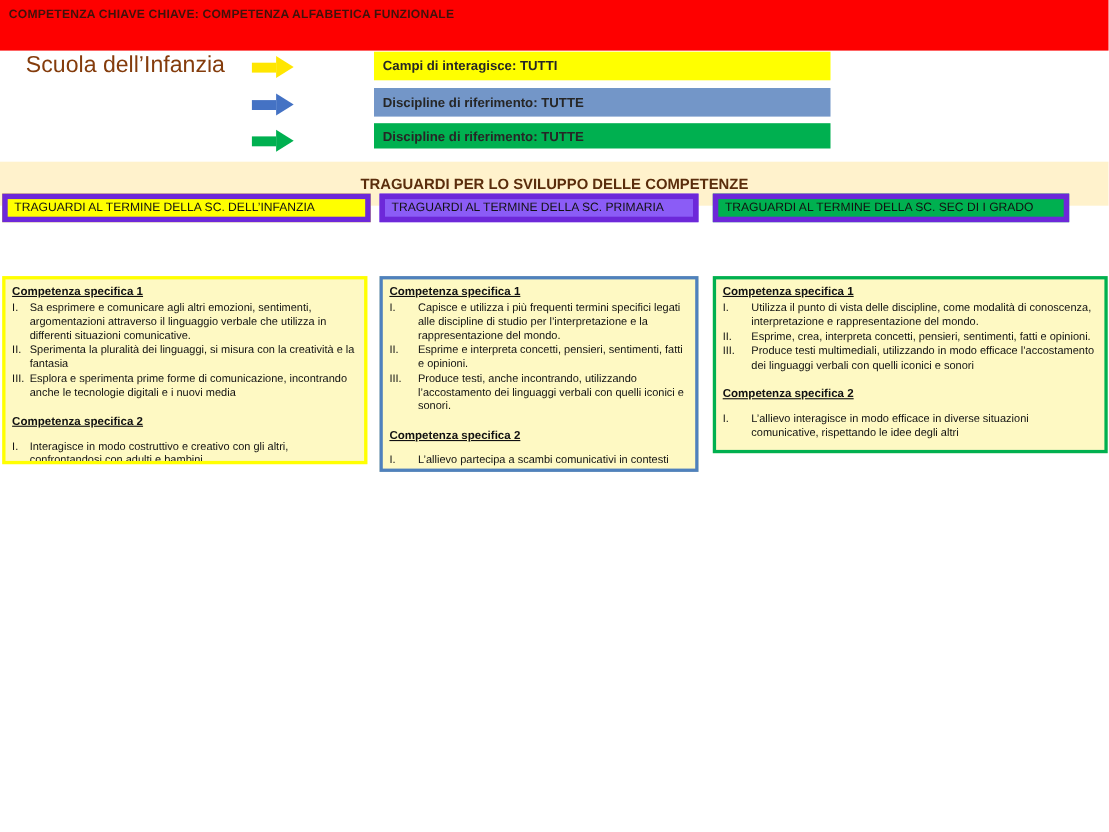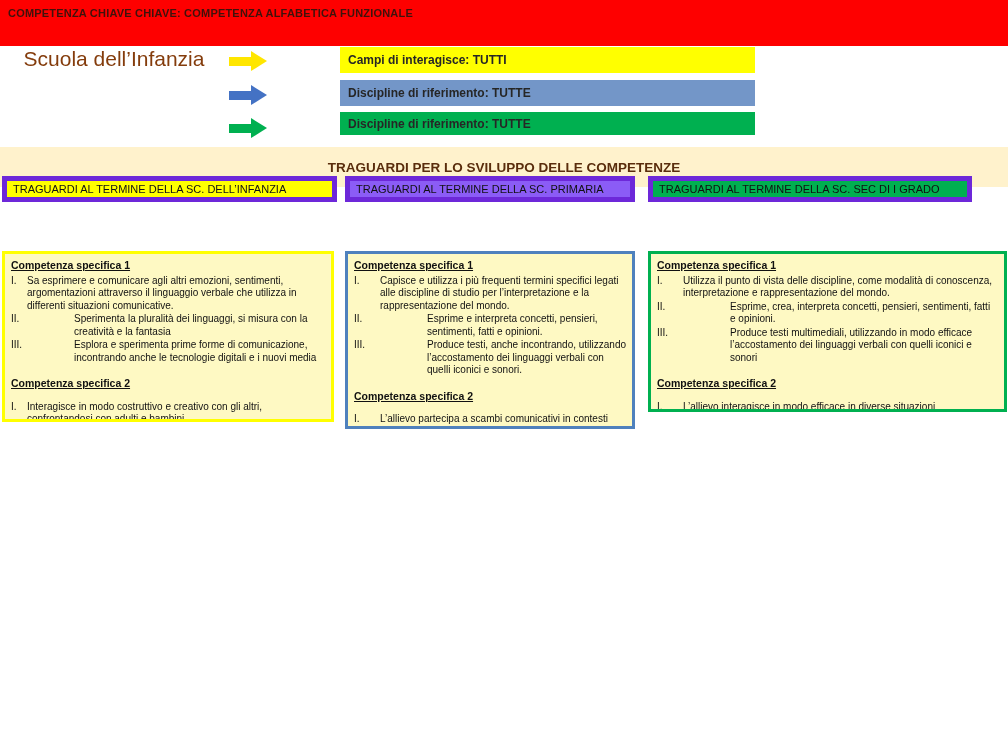--- a/index.html
+++ b/index.html
@@ -42,21 +42,21 @@
 
   
   .content-box { position:absolute; top:205px; background:#fef9c3; padding:5px 6px; font-size:10px; line-height:12.5px; color:#111111; overflow:hidden;margin-top:46px; }
   .cb-0 { left:2px;   width:332px; height:171px; border:3px solid #FFFF00; }
   .cb-1 { left:345px; width:290px; height:178px; border:3px solid #4F81BD; }
   .cb-2 { left:648px; width:359px; height:161px; border:3px solid #00B050; }
 
   .comp-title { font-size:10.5px; font-weight:bold; text-decoration:underline; margin-bottom:3px; }
   .comp2 { margin-top:13px; margin-bottom:11px; }
   .item { display:flex; }
-  .item + .item { margin-top:1px;gap:47px; }
+  .item + .item { margin-top:1px; }
   .item .num { flex:0 0 26px; }
   .cb-0 .item .num { flex:0 0 16px; }
   .item .txt { flex:1 1 auto; }
 </style>
 </head>
 <body>
 
 <div class="page">
 
   <div class="banner">

